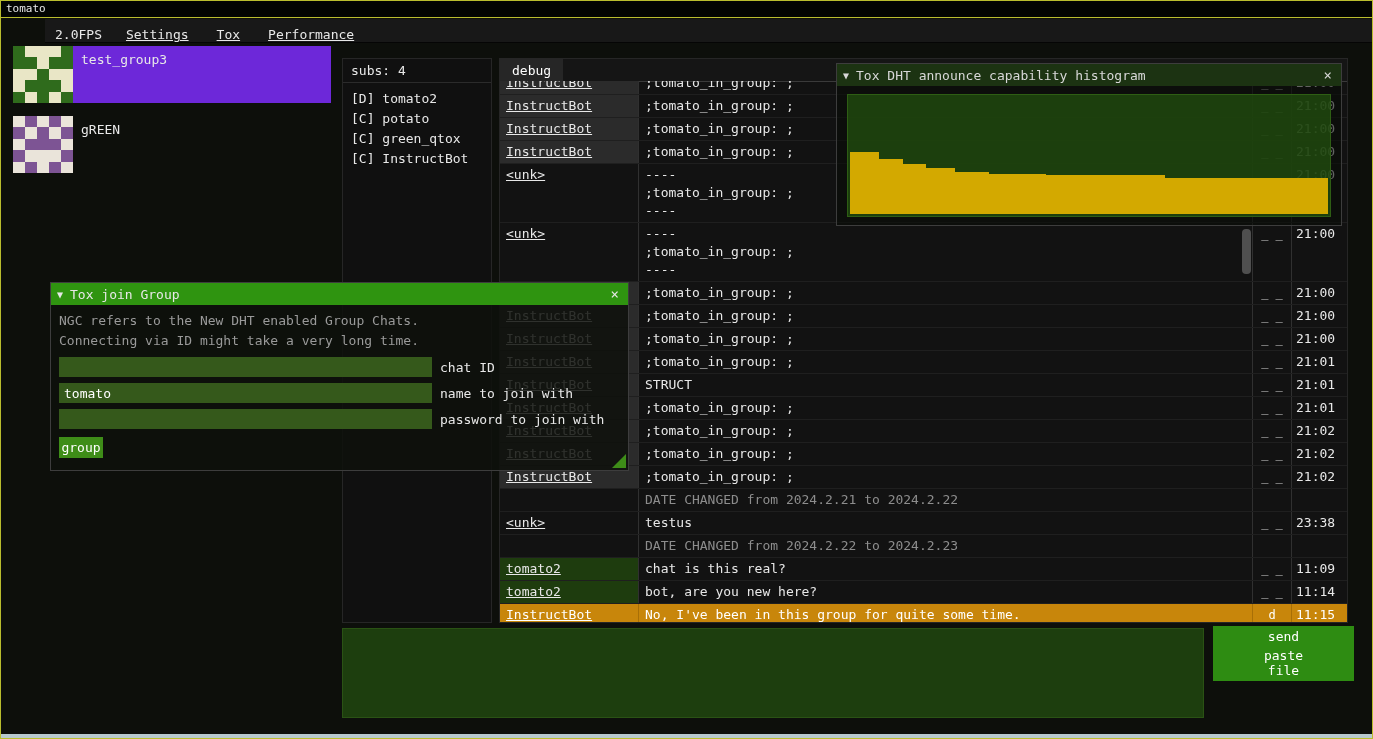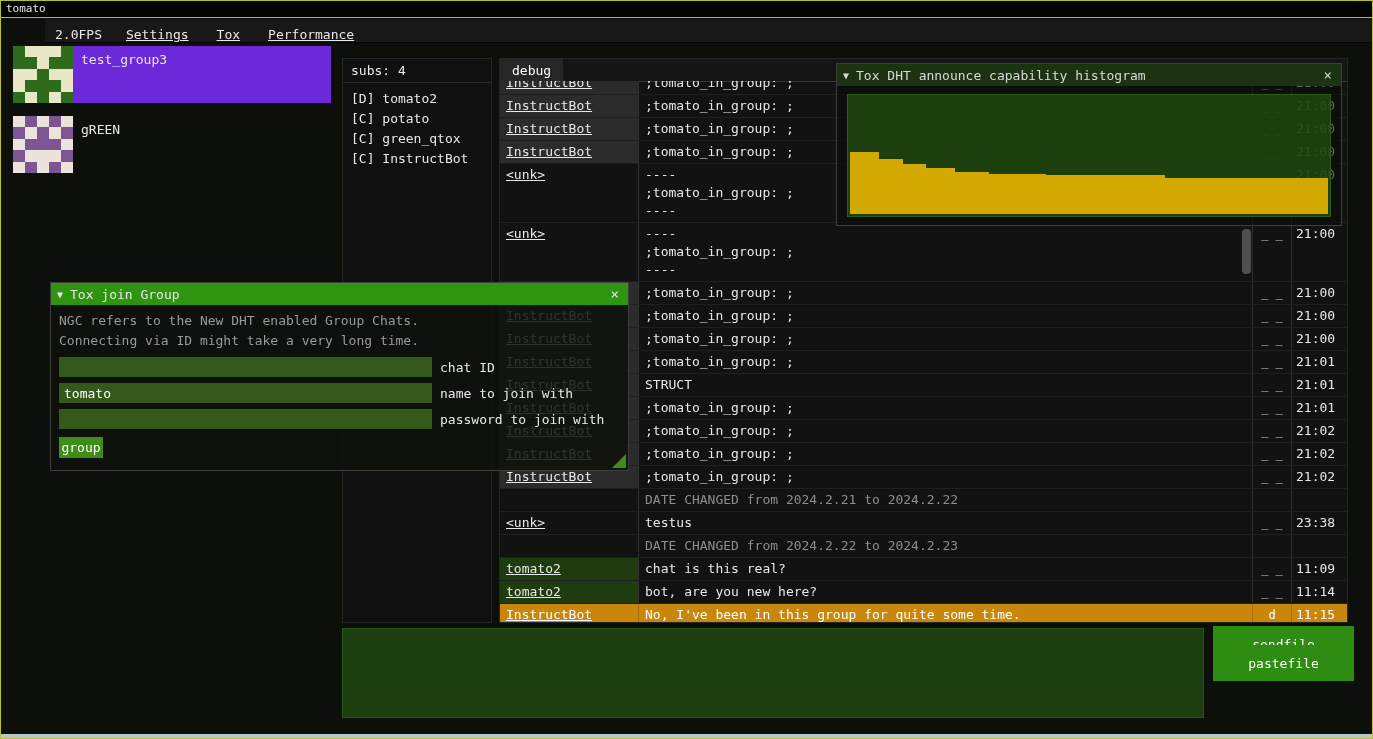--- a/index.html
+++ b/index.html
@@ -53,21 +53,21 @@
   .chat-scrollthumb { position:absolute; left:742px; top:170px; width:9px; height:45px; background:#4f4f4f; border-radius:4px; }
 
   
   .composer-input {
     position:absolute; left:341px; top:627px; width:862px; height:90px; box-sizing:border-box;
     background:#1d3e0e; border:1px solid #2a5214; color:#fff; resize:none;
     font-family:"DejaVu Sans Mono", monospace; font-size:13px; padding:6px;
   }
   .file-btn {
     position:absolute; left:1212px; width:141px; height:36px; background:#2e8c12; color:#fff;
-    display:flex; flex-direction:row; align-items:center; justify-content:center; line-height:15px; cursor:default;
+    display:flex; flex-direction:column; align-items:center; justify-content:center; line-height:15px; cursor:default;
   }
 
   .bottom-strip { position:absolute; left:0; right:0; bottom:0; height:4px; background:#b7c9ce; }
 
   
   .fwindow { position:absolute; border:1px solid #3d3d3d; box-sizing:border-box; }
   .fw-title { height:22px; display:flex; align-items:center; gap:7px; padding:0 6px; }
   .fw-collapse { font-size:10px; }
   .fw-name { flex:1; white-space:nowrap; overflow:hidden; }
   .fw-close { padding:0 3px; font-size:14px; }

